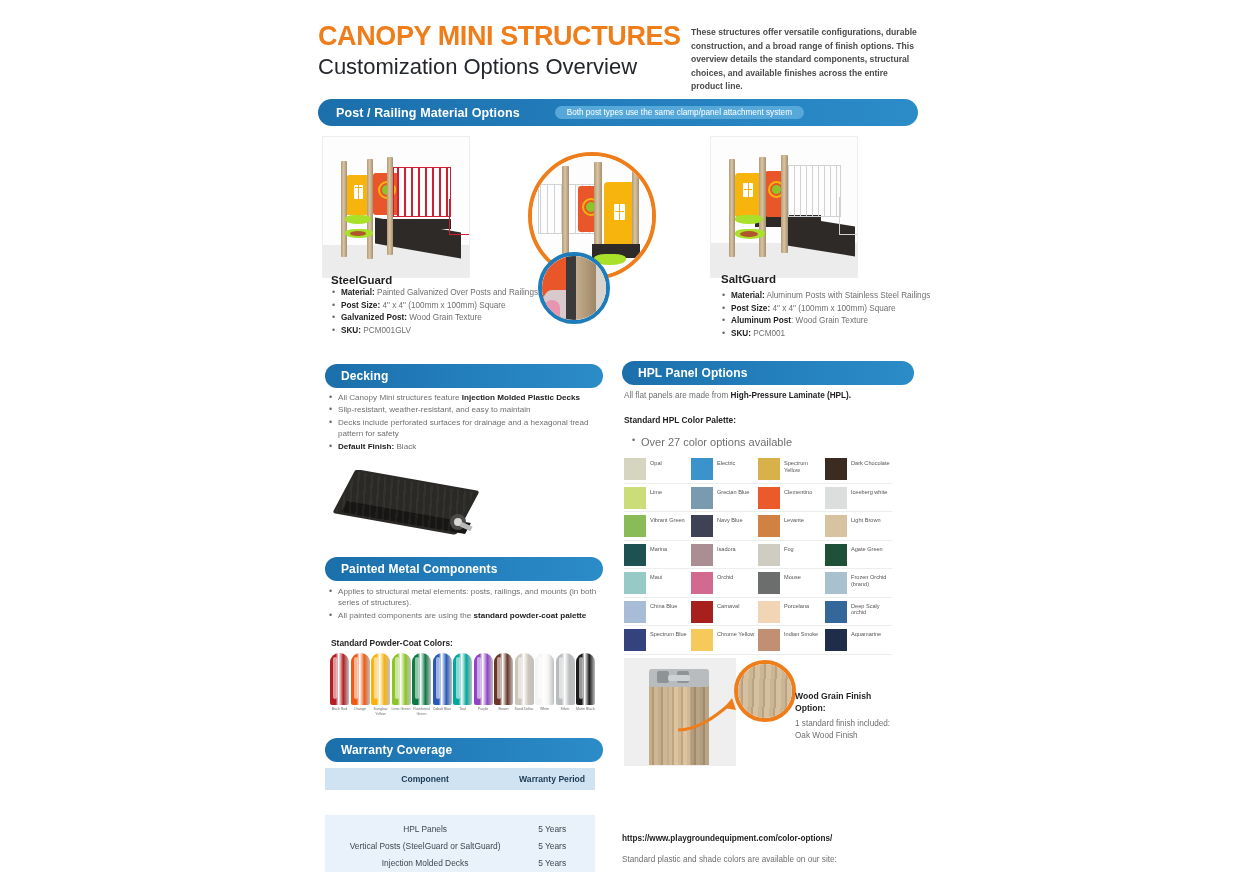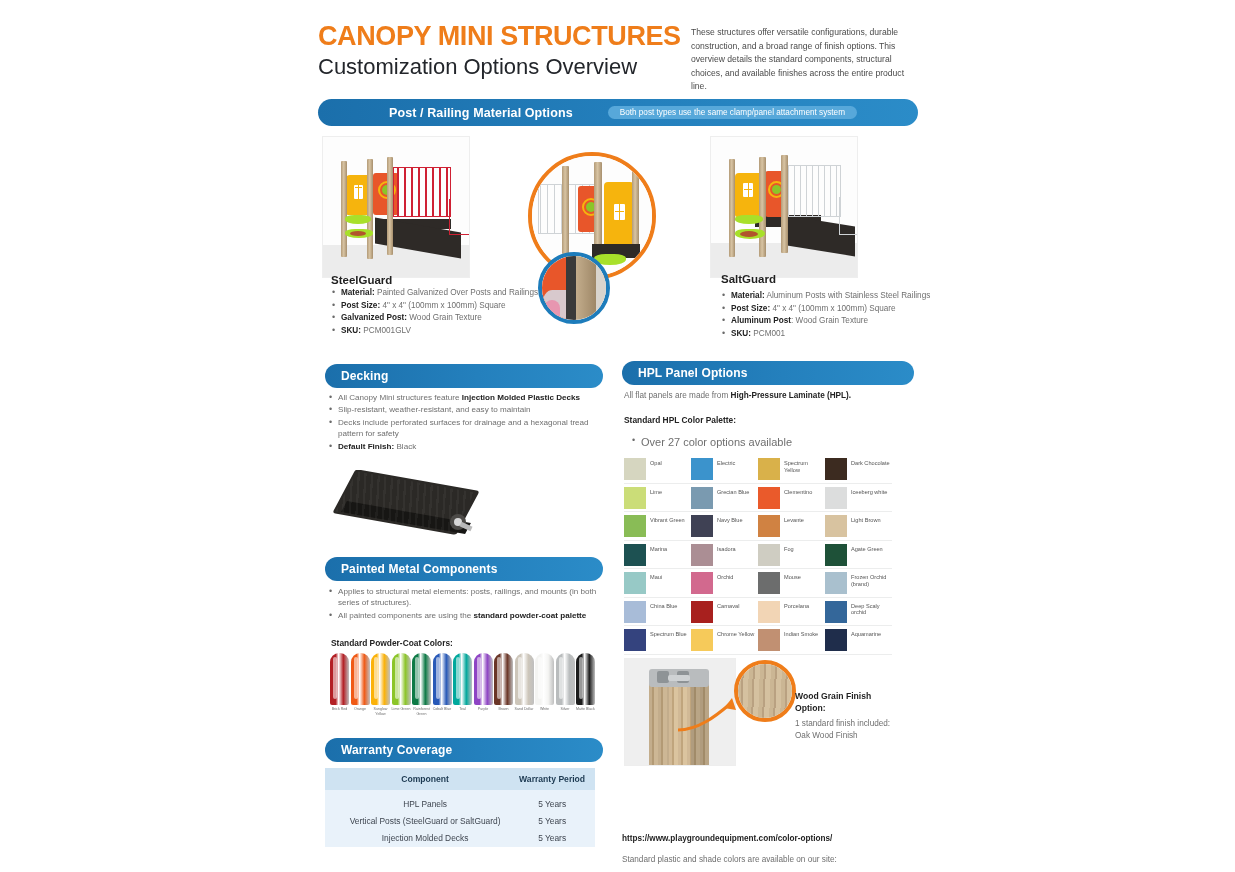--- a/index.html
+++ b/index.html
@@ -18,21 +18,21 @@
   .hdr-title {
     font-size: 27px; font-weight: bold; color: #ef7d1a;
     letter-spacing: -0.4px; line-height: 1.05;
   }
   .hdr-sub {
     font-size: 22px; color: #23262b; line-height: 1.2;
     margin-top: 4px; font-weight: normal;
   }
   .hdr-right {
     position: absolute; left: 373px; top: 4px; width: 230px;
-    font-size: 8.6px; line-height: 1.58; color: #4a4a4a;
+    font-size: 8.6px; line-height: 1.58; color: #4a4a4a; font-weight: bold;
   }
 
   
   .bar {
     position: absolute; border-radius: 20px;
     background: linear-gradient(90deg,#1b6fab 0%,#2480bd 55%,#2b8cc8 100%);
     display: flex; align-items: center;
   }
   .bar-label {
     color: #ffffff; font-weight: bold; letter-spacing: .1px;
@@ -110,21 +110,21 @@
     background: rgba(255,255,255,.55);
   }
   .pclab { font-size: 3.6px; color: #6d6d6d; line-height: 1.3; margin-top: 2px; }
 
   
   .wtable { position: absolute; width: 270px; font-size: 8.4px; text-align: center; }
   .wthead {
     background: #cfe3f2; display: flex; padding: 6px 8px;
     font-weight: bold; color: #1d3a52; font-size: 8.6px;
   }
-  .wtbody { background: #e9f2fa; padding: 5px 8px 0; }
+  .wtbody { background: #e9f2fa; padding: 5px 8px 0; margin-top: 25px; }
   .wtrow { display: flex; padding: 3.6px 0; color: #3f4650; }
   .wc1 { width: 190px; }
   .wc2 { width: 72px; }
 
   
   .woodpost {
     position: absolute; background:
       repeating-linear-gradient(90deg,#c3ad8c 0 3px,#b39a75 3px 5px,#cdb795 5px 9px);
   }
 </style>
@@ -134,21 +134,21 @@
 <div class="page">
 
   <div class="hdr">
     <div class="hdr-left">
       <div class="hdr-title">CANOPY MINI STRUCTURES</div>
       <div class="hdr-sub">Customization Options Overview</div>
     </div>
     <div class="hdr-right">These structures offer versatile configurations, durable construction, and a broad range of finish options. This overview details the standard components, structural choices, and available finishes across the entire product line.</div>
   </div>
 
-  <div class="bar" style="left:318px; top:99px; width:600px; height:27px; padding:0 8px 0 18px; justify-content:center;gap:35px;">
+  <div class="bar" style="left:318px; top:99px; width:600px; height:27px; padding:0 8px 0 18px; justify-content:flex-start;gap:35px;">
     <span class="bar-label" style="font-size:12.5px;">Post / Railing Material Options</span>
     <span class="pill">Both post types use the same clamp/panel attachment system</span>
   </div>
 
   <div class="imgbox photo-frame" style="left:322px; top:136px; width:148px; height:142px;">
     <div class="ground" style="left:0; top:108px; width:148px; height:34px; background:#ececec;"></div>
     <div class="deck" style="left:52px; top:82px; width:76px; height:10px;"></div>
     <div class="deck" style="left:52px; top:88px; width:86px; height:26px; transform:skewY(10deg);"></div>
     <div class="panelY" style="left:23px; top:38px; width:26px; height:40px;"></div>
     <div class="win" style="left:31px; top:48px; width:9px; height:14px;"></div>

